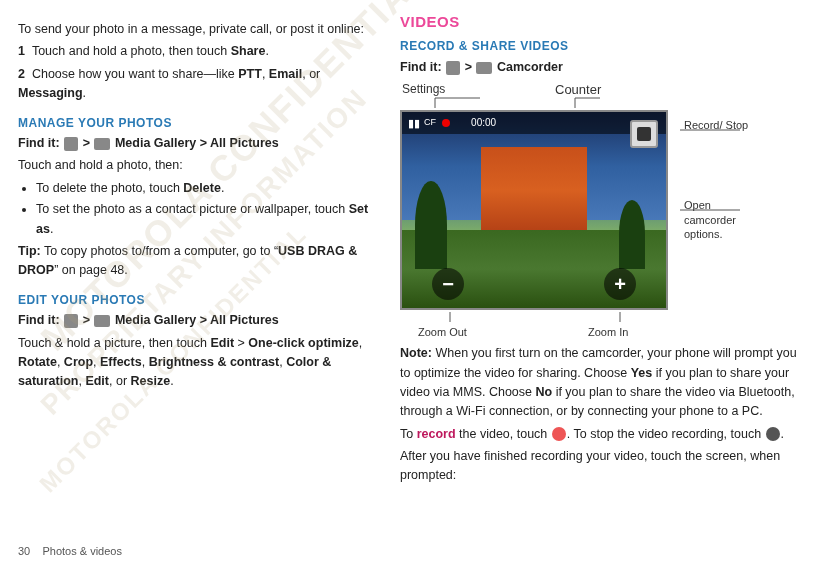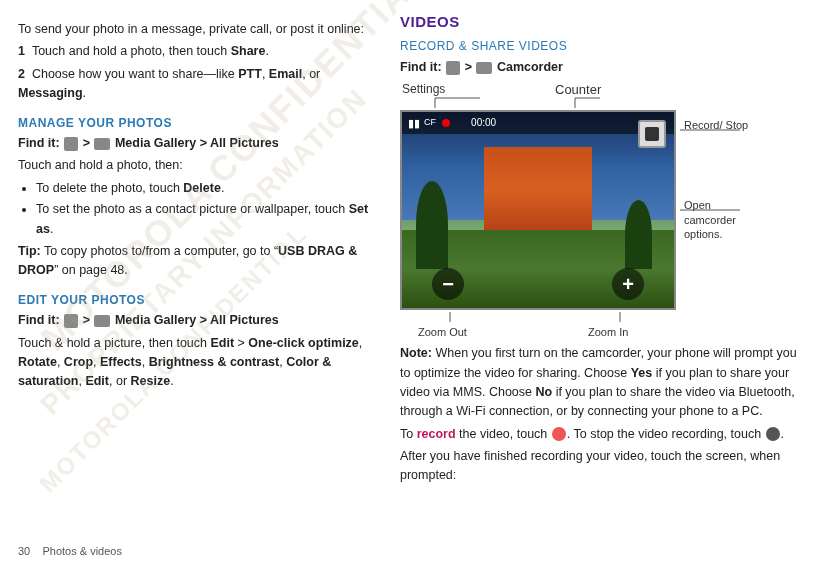--- a/index.html
+++ b/index.html
@@ -223,30 +223,30 @@
       border-radius: 50%;
       display: flex;
       align-items: center;
       justify-content: center;
       color: #fff;
       font-size: 20px;
       font-weight: bold;
     }
 
     .right-section-title {
-      color: #4c1d95;
+      color: #ec4899;
       font-weight: bold;
       font-size: 15px;
       letter-spacing: 0.5px;
       text-transform: uppercase;
       margin-bottom: 4px;
     }
     .sub-section-title {
       color: #2a7ab5;
-      font-weight: normal;
+      font-weight: bold;
       font-size: 12px;
       letter-spacing: 0.5px;
       text-transform: uppercase;
       margin-bottom: 2px;
     }
 
     
     .icon-circle {
       display: inline-block;
       width: 14px;
@@ -392,21 +392,21 @@
 
           <div class="vf-stop-btn">
             <div class="vf-stop-inner"></div>
           </div>
 
           <div class="vf-zoom-minus">−</div>
 
           <div class="vf-zoom-plus">+</div>
         </div>
 
-        <div style="position:relative; width:90px; height:200px; margin-left:4px;">
+        <div style="position:relative; width:90px; height:200px; margin-left:12px;">
           <svg width="90" height="200">
 
             <line x1="0" y1="20" x2="60" y2="20" stroke="#555" stroke-width="1"></line>
 
             <line x1="0" y1="100" x2="60" y2="100" stroke="#555" stroke-width="1"></line>
           </svg>
           <div style="position:absolute; top:8px; left:4px; font-size:11px; line-height:1.3; color:#333;">Record/
 Stop</div>
           <div style="position:absolute; top:88px; left:4px; font-size:11px; line-height:1.3; color:#333;">Open<br>camcorder<br>options.</div>
         </div>

